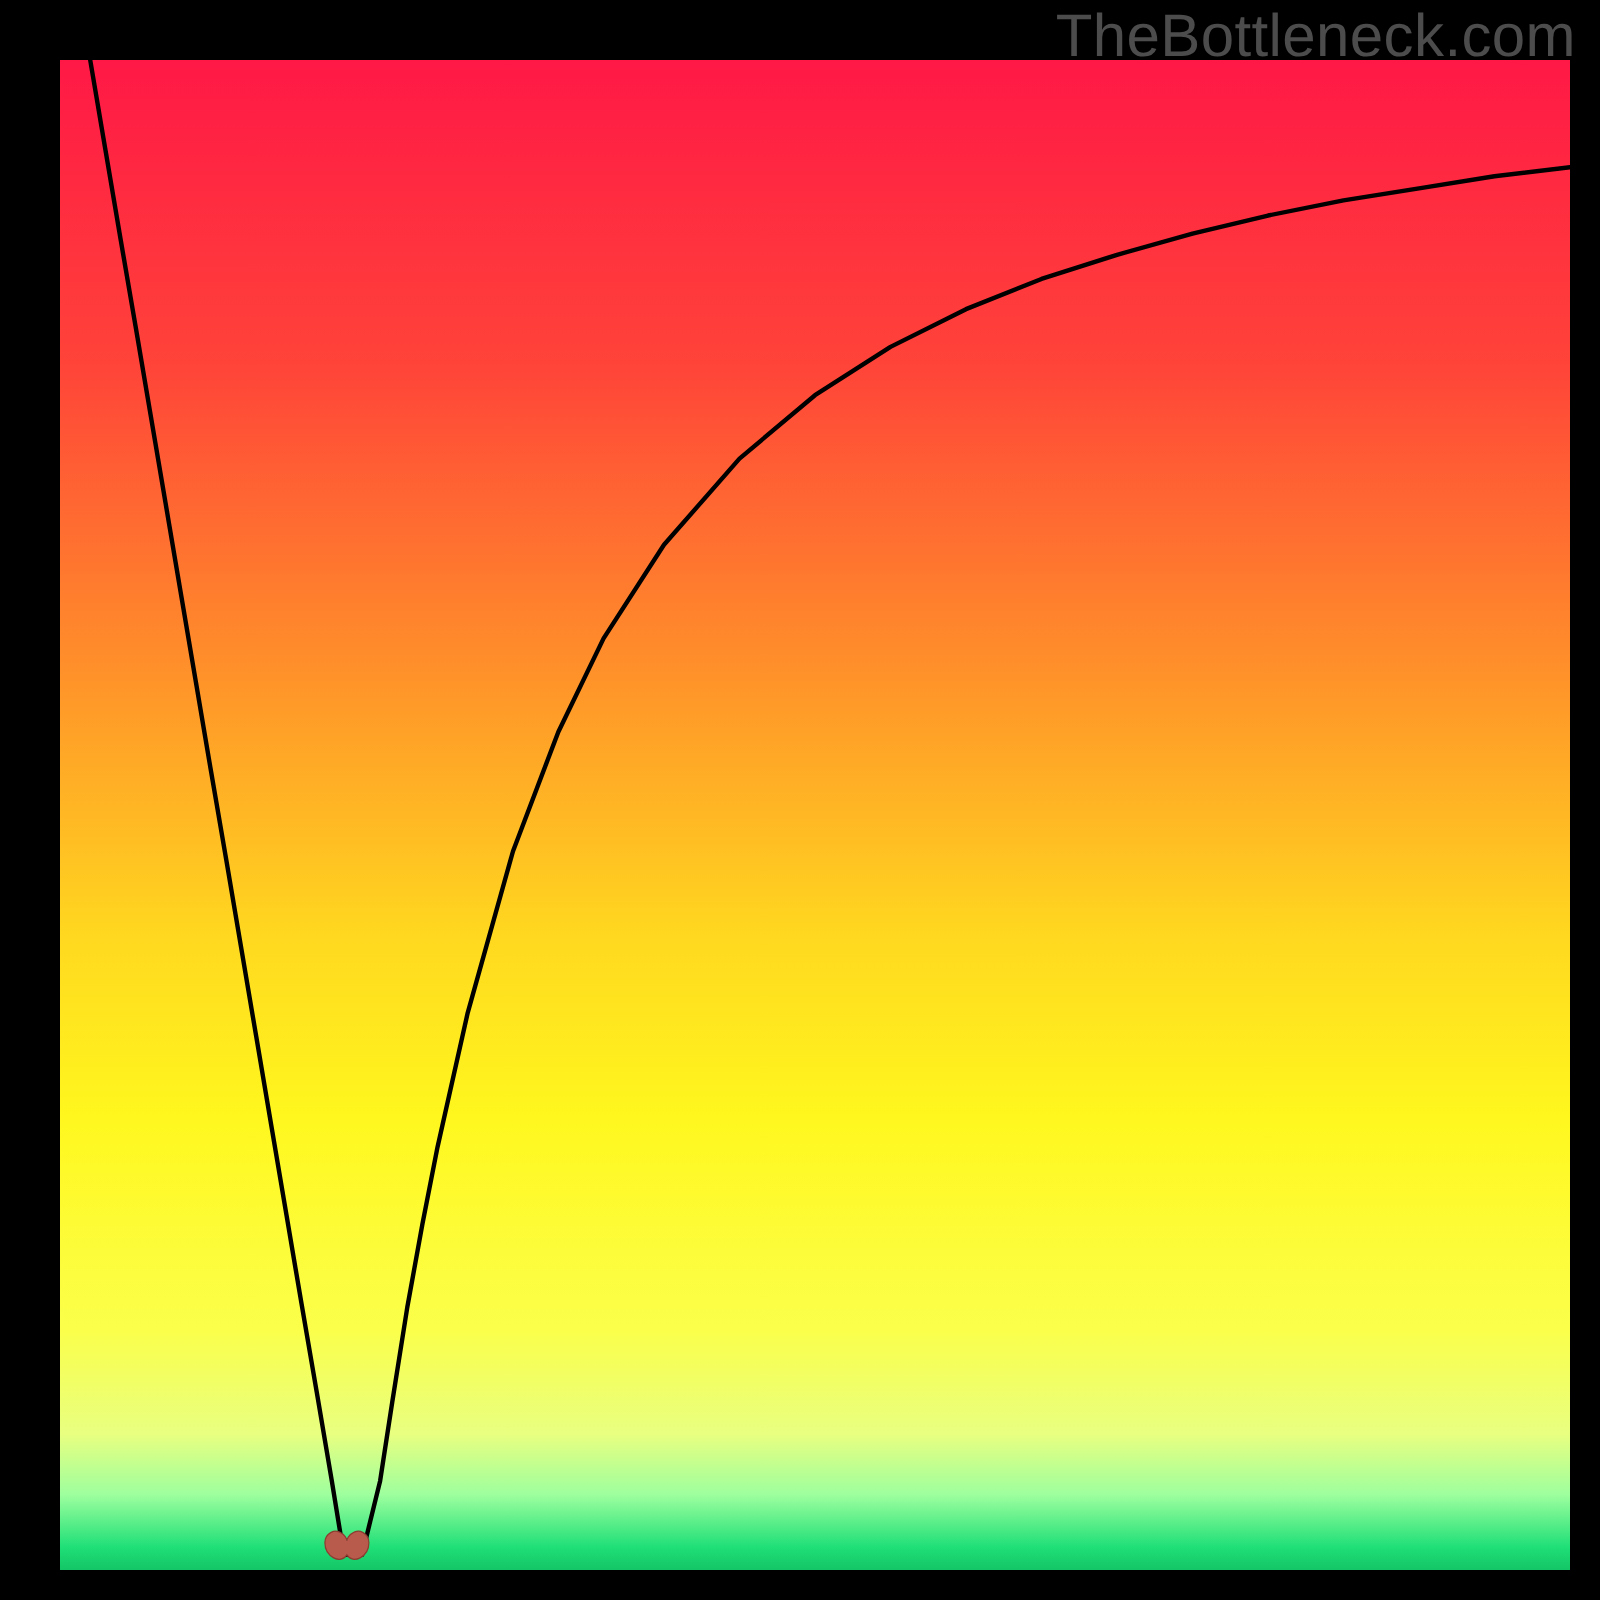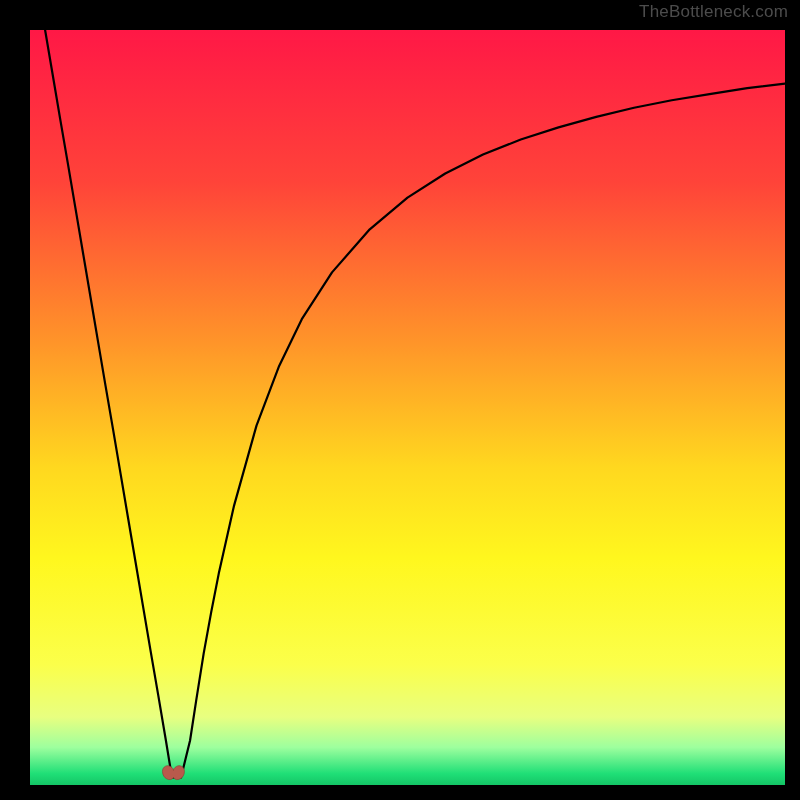--- a/index.html
+++ b/index.html
@@ -15,21 +15,21 @@
     position: relative;
     width: 800px;
     height: 800px;
     background: #000;
   }
   .watermark {
     position: absolute;
     top: 2px;
     right: 12px;
     color: #4c4c4c;
-    font-size: 17px;
+    font-size: 30px;
     letter-spacing: 0.2px;
     font-weight: 400;
     z-index: 5;
   }
   .plot-area {
     position: absolute;
     left: 30px;
     top: 30px;
     width: 755px;
     height: 755px;

